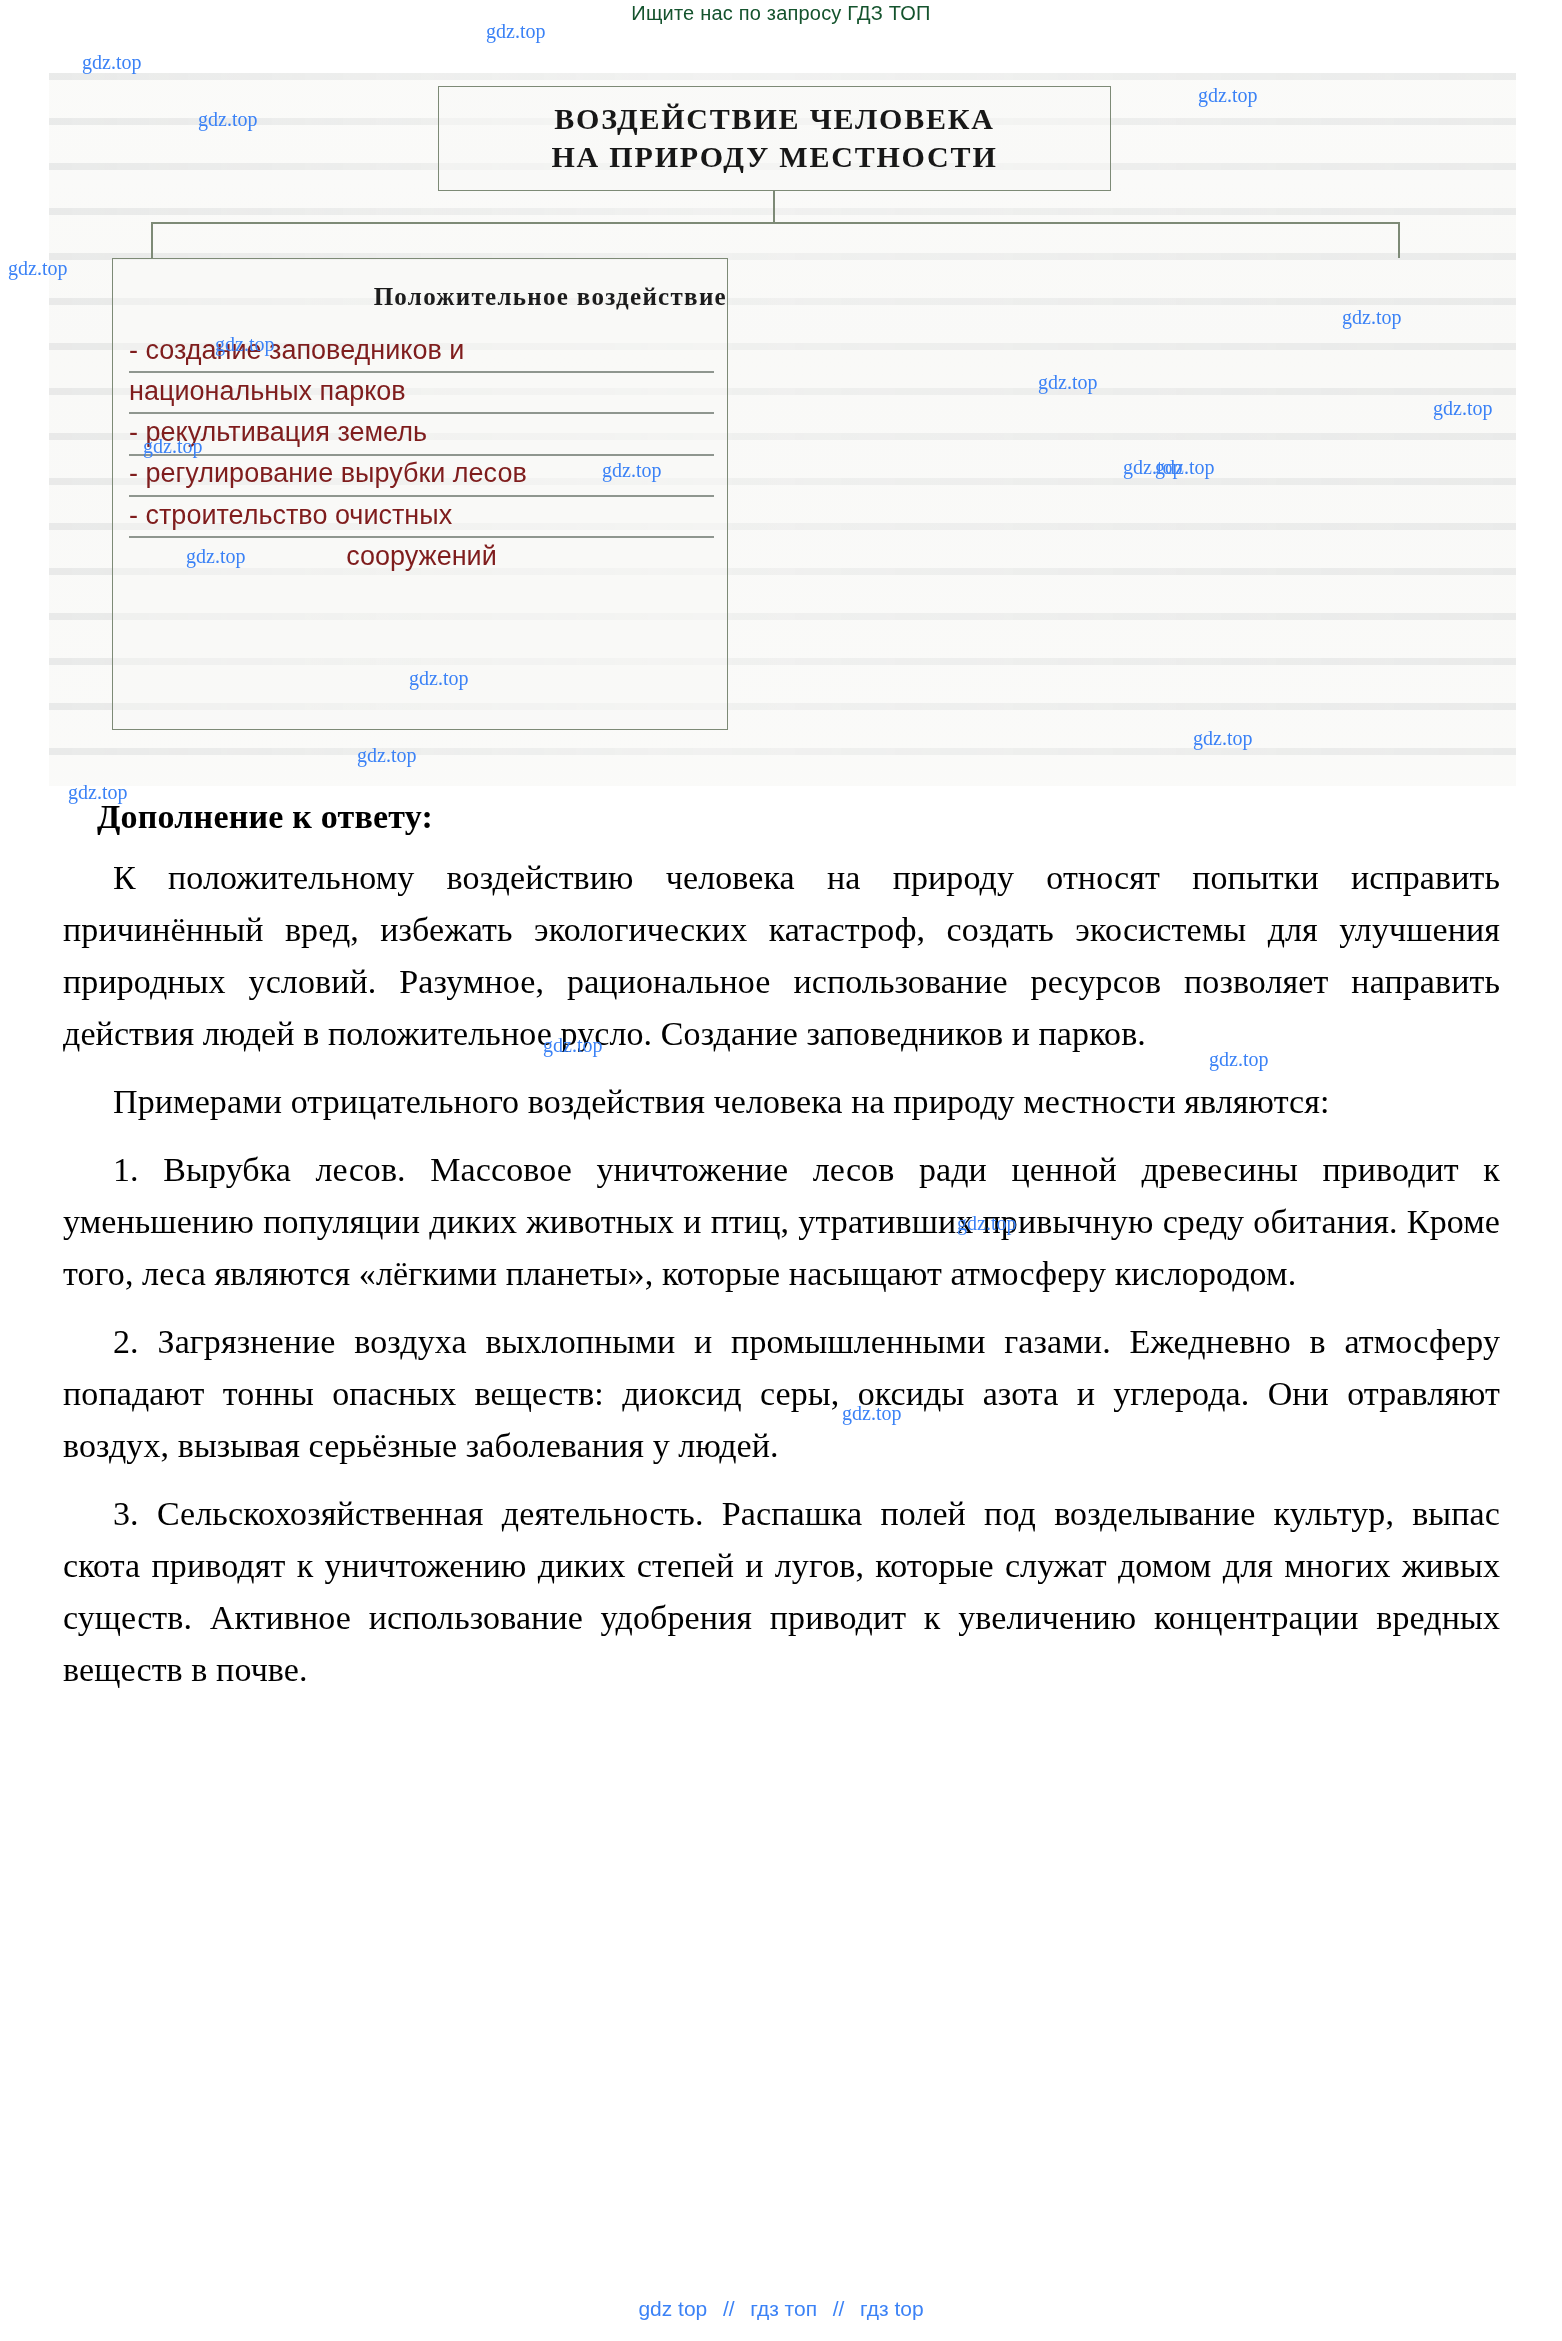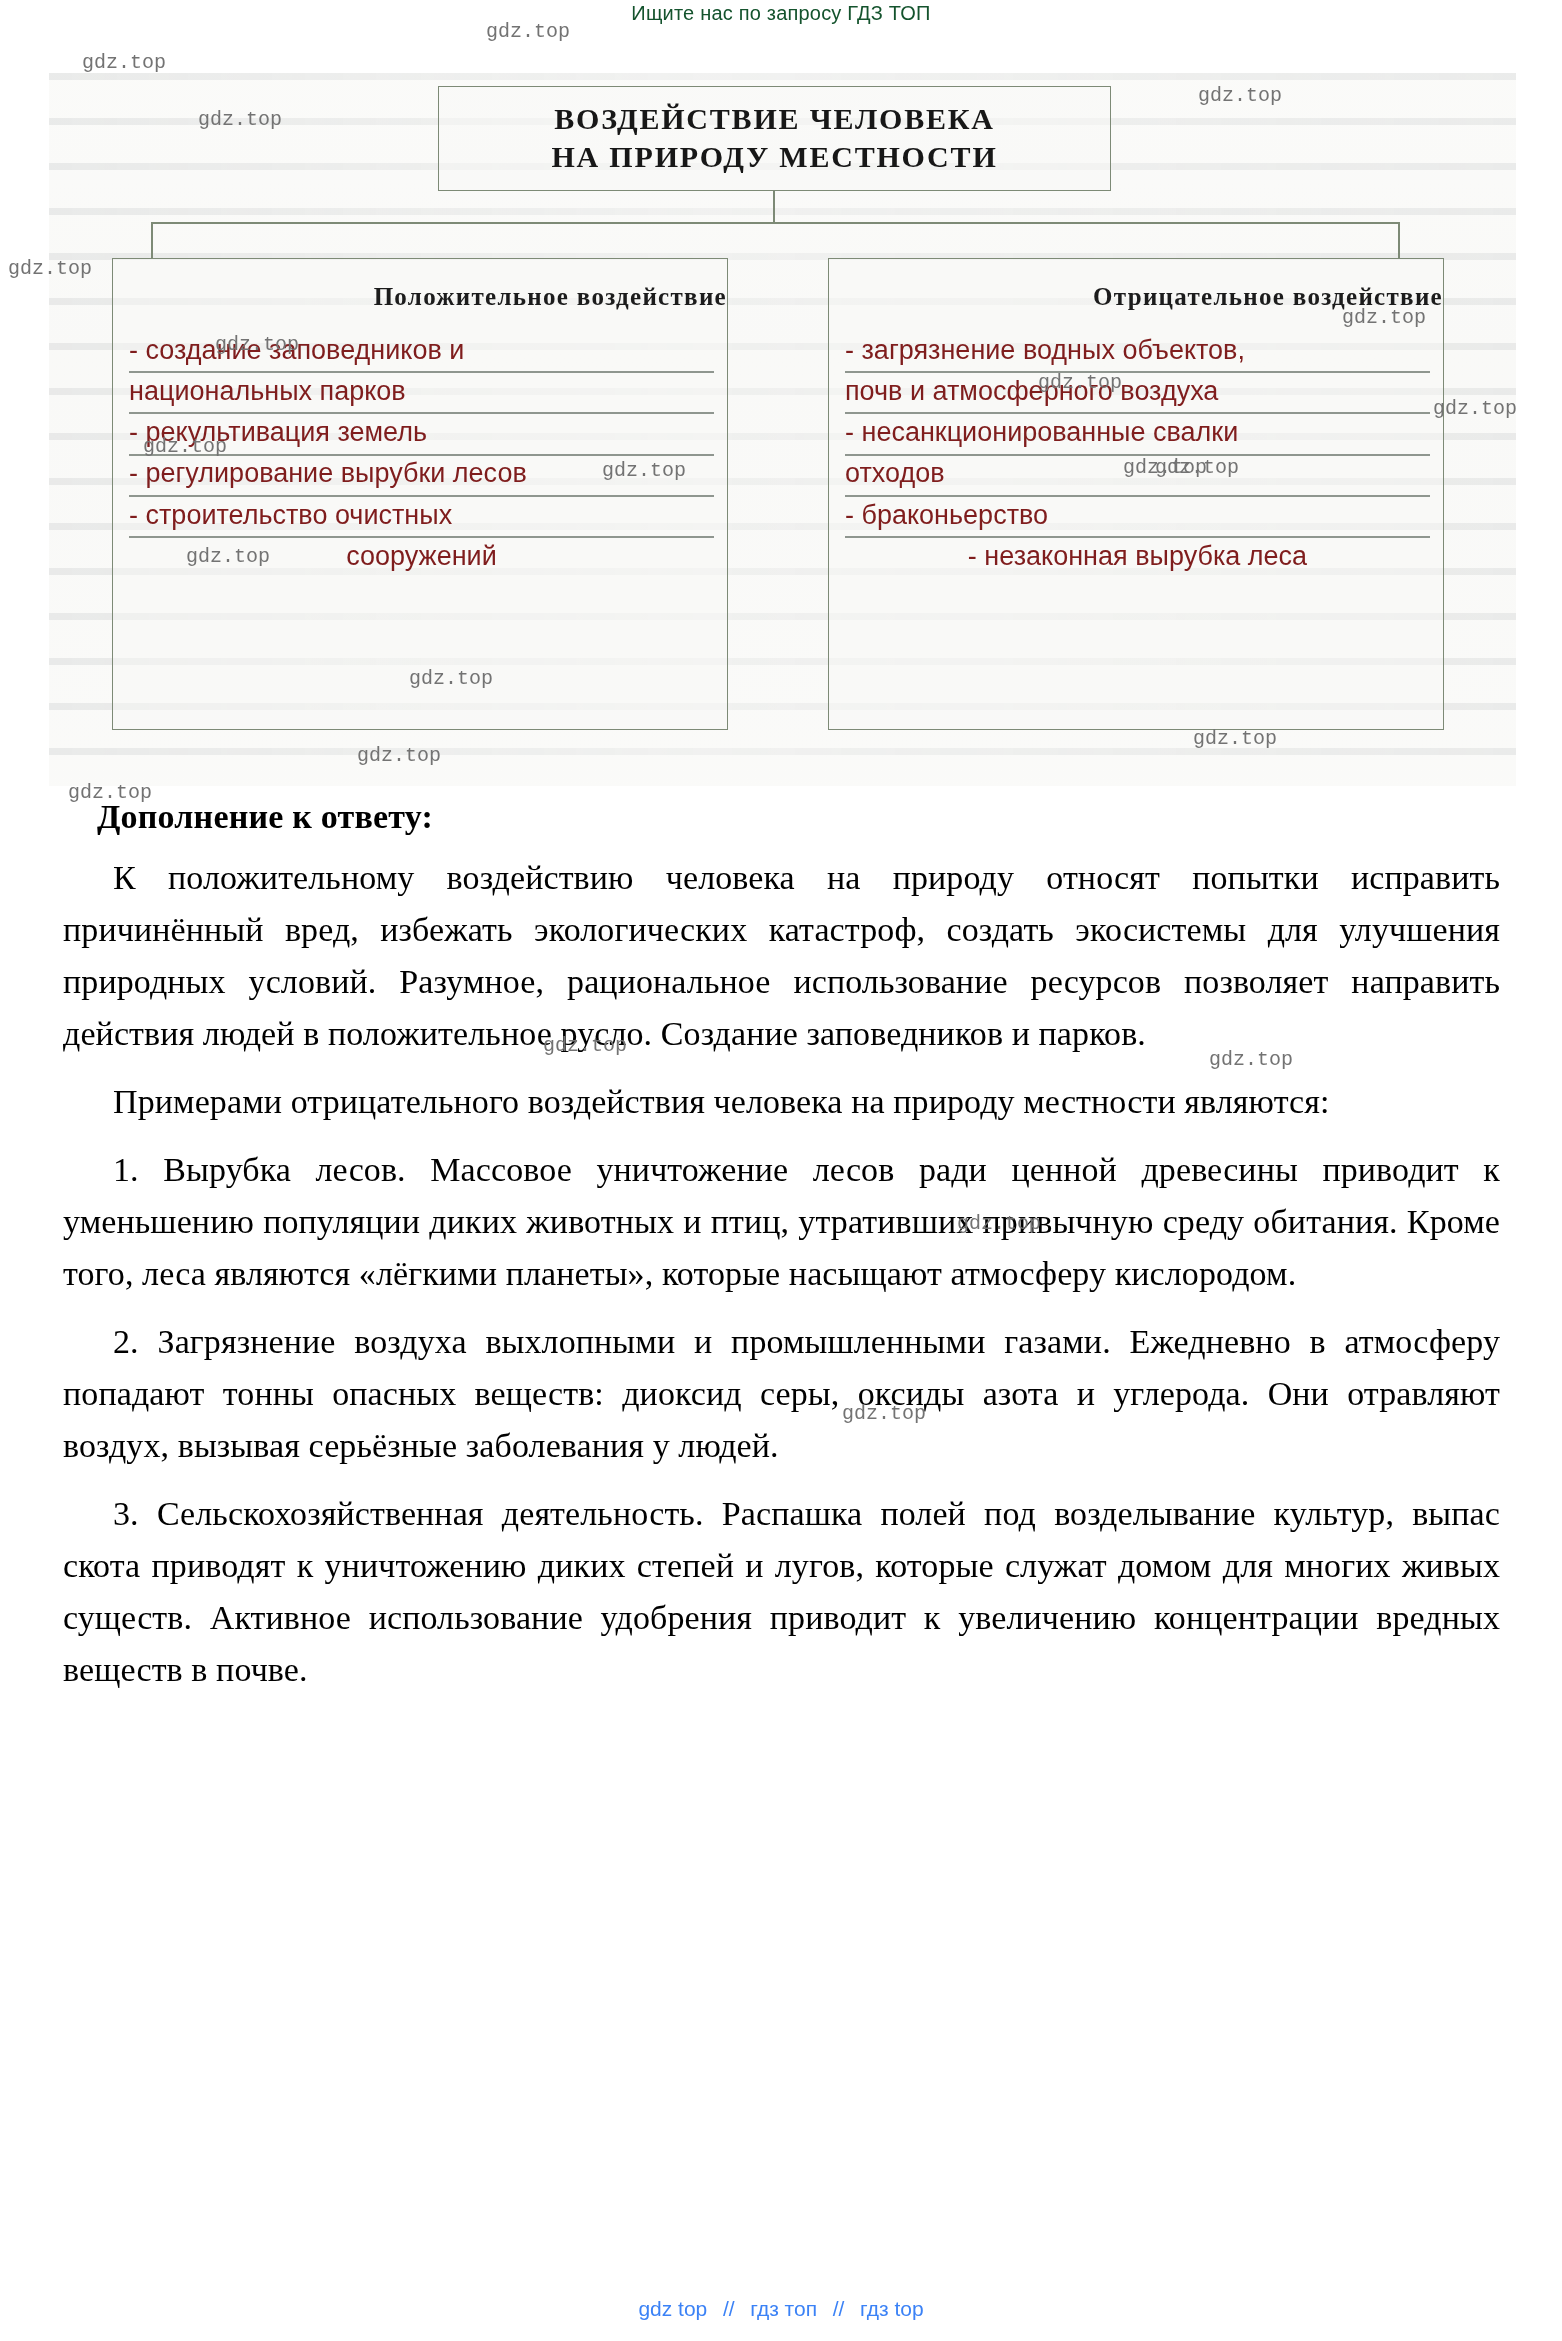--- a/index.html
+++ b/index.html
@@ -58,23 +58,23 @@
     font-size: 20px;
     font-weight: 400;
     color: #14532d;
     letter-spacing: 0.2px;
     z-index: 40;
   }
 
   
   .wm {
     position: absolute;
-    font-family: Liberation Mono, monospace;
+    font-family: Liberation Serif, serif;
     font-size: 20px;
-    color: #737373;
+    color: #3b82f6;
     white-space: nowrap;
     z-index: 30;
     pointer-events: none;
   }
 
   
   .diagram {
     position: absolute;
     left: 0;
     top: 0;
@@ -213,31 +213,20 @@
     <ul class="dlist">
       <li>- создание заповедников и</li>
       <li>национальных парков</li>
       <li>- рекультивация земель</li>
       <li>- регулирование вырубки лесов</li>
       <li>- строительство очистных</li>
       <li class="nob">сооружений</li>
     </ul>
   </div>
 
-  <div class="dbox" id="box-neg">
-    <div class="dhead">Отрицательное  воздействие</div>
-    <ul class="dlist">
-      <li>- загрязнение водных объектов,</li>
-      <li>почв и атмосферного воздуха</li>
-      <li>- несанкционированные свалки</li>
-      <li>отходов</li>
-      <li>- браконьерство</li>
-      <li class="nob">- незаконная вырубка леса</li>
-    </ul>
-  </div>
 </div>
 
 <div class="content">
   <h2 class="section-head">Дополнение к ответу:</h2>
   <p class="para">К положительному воздействию человека на природу относят попытки исправить причинённый вред, избежать экологических катастроф, создать экосистемы для улучшения природных условий. Разумное, рациональное использование ресурсов позволяет направить действия людей в положительное русло. Создание заповедников и парков.</p>
   <p class="para">Примерами отрицательного воздействия человека на природу местности являются:</p>
   <p class="para">1. Вырубка лесов. Массовое уничтожение лесов ради ценной древесины приводит к уменьшению популяции диких животных и птиц, утративших привычную среду обитания. Кроме того, леса являются «лёгкими планеты», которые насыщают атмосферу кислородом.</p>
   <p class="para">2. Загрязнение воздуха выхлопными и промышленными газами. Ежедневно в атмосферу попадают тонны опасных веществ: диоксид серы, оксиды азота и углерода. Они отравляют воздух, вызывая серьёзные заболевания у людей.</p>
   <p class="para">3. Сельскохозяйственная деятельность. Распашка полей под возделывание культур, выпас скота приводят к уничтожению диких степей и лугов, которые служат домом для многих живых существ. Активное использование удобрения приводит к увеличению концентрации вредных веществ в почве.</p>
 </div>

